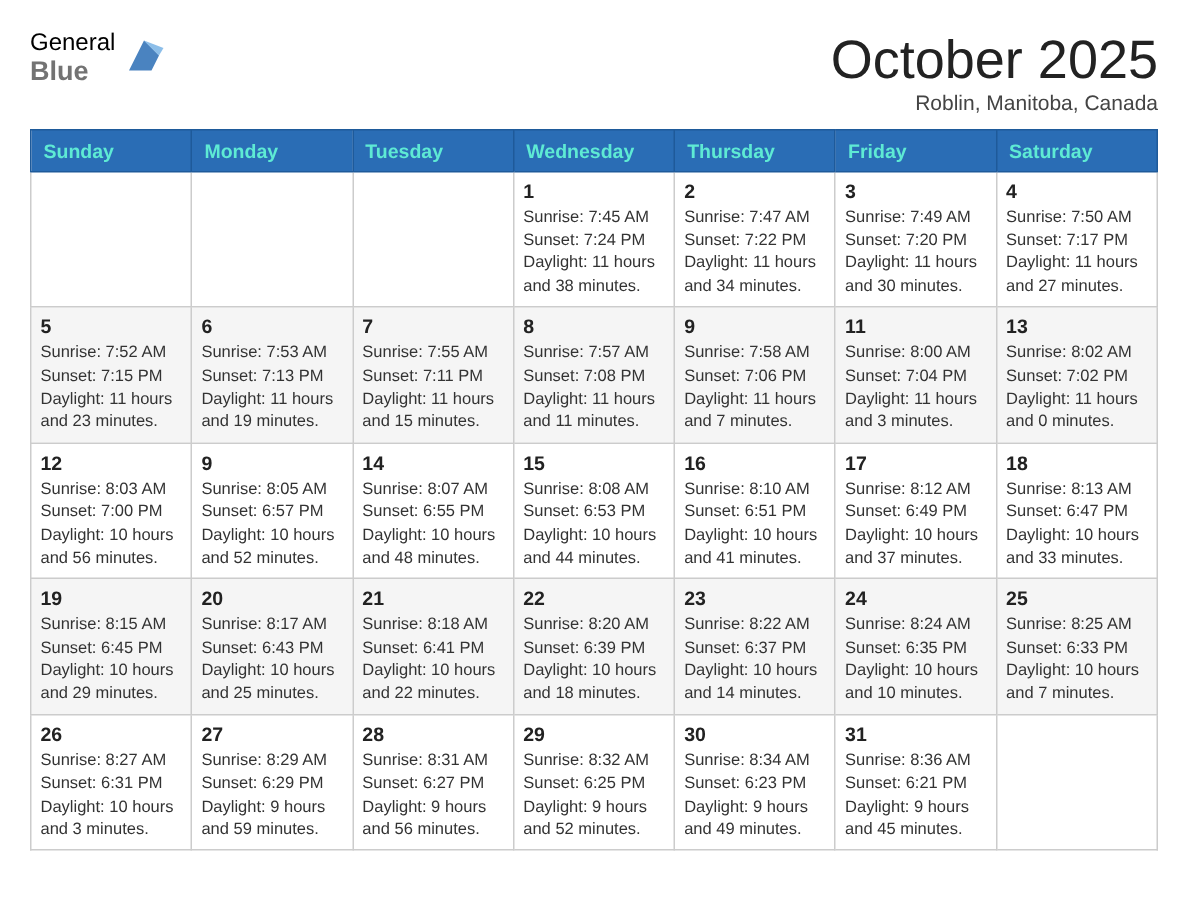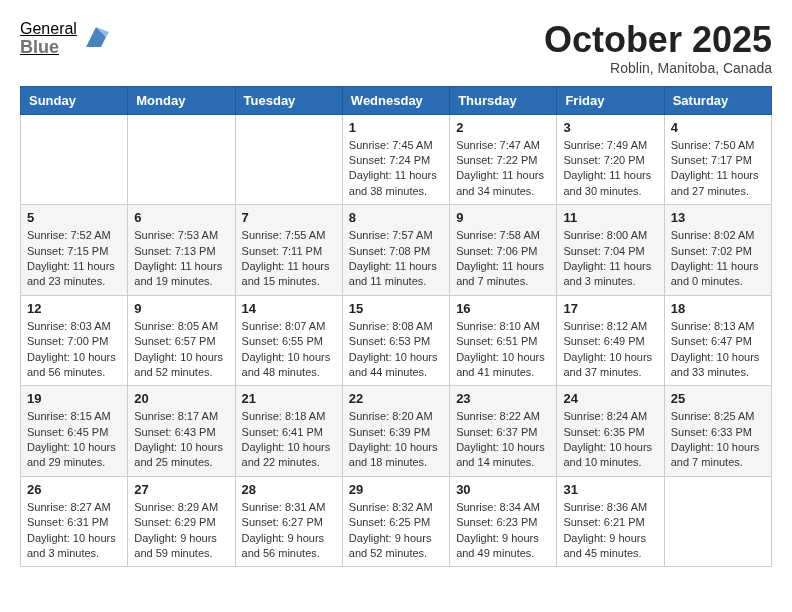--- a/index.html
+++ b/index.html
@@ -17,54 +17,53 @@
       margin-bottom: 10px;
     }
     .logo {
       display: flex;
       align-items: center;
     }
     .logo-text {
       display: flex;
       flex-direction: column;
       line-height: 1.1;
-      text-decoration: underline;
     }
     .logo-blue {
       font-size: 18px;
       font-weight: bold;
       color: #737373;
     }
     .logo-icon {
       width: 30px;
       height: 30px;
       margin-left: 4px;
       margin-top: -4px;
     }
     .title-block {
       text-align: right;
     }
     .month-title {
       font-size: 36px;
-      font-weight: bold;
+      font-weight: normal;
       color: #222;
       line-height: 1.1;
     }
     .location {
       font-size: 14px;
       color: #444;
     }
     .calendar {
       width: 100%;
       border-collapse: collapse;
       border: 1px solid #ccc;
     }
     .calendar th {
       background-color: #2a6db5;
-      color: #ffffff;
+      color: #5eead4;
       text-align: left;
       padding: 6px 8px;
       font-size: 13px;
       border: 1px solid #1e5a9a;
     }
     .calendar td {
       vertical-align: top;
       padding: 5px 6px;
       border: 1px solid #ccc;
       width: calc(100% / 7);

